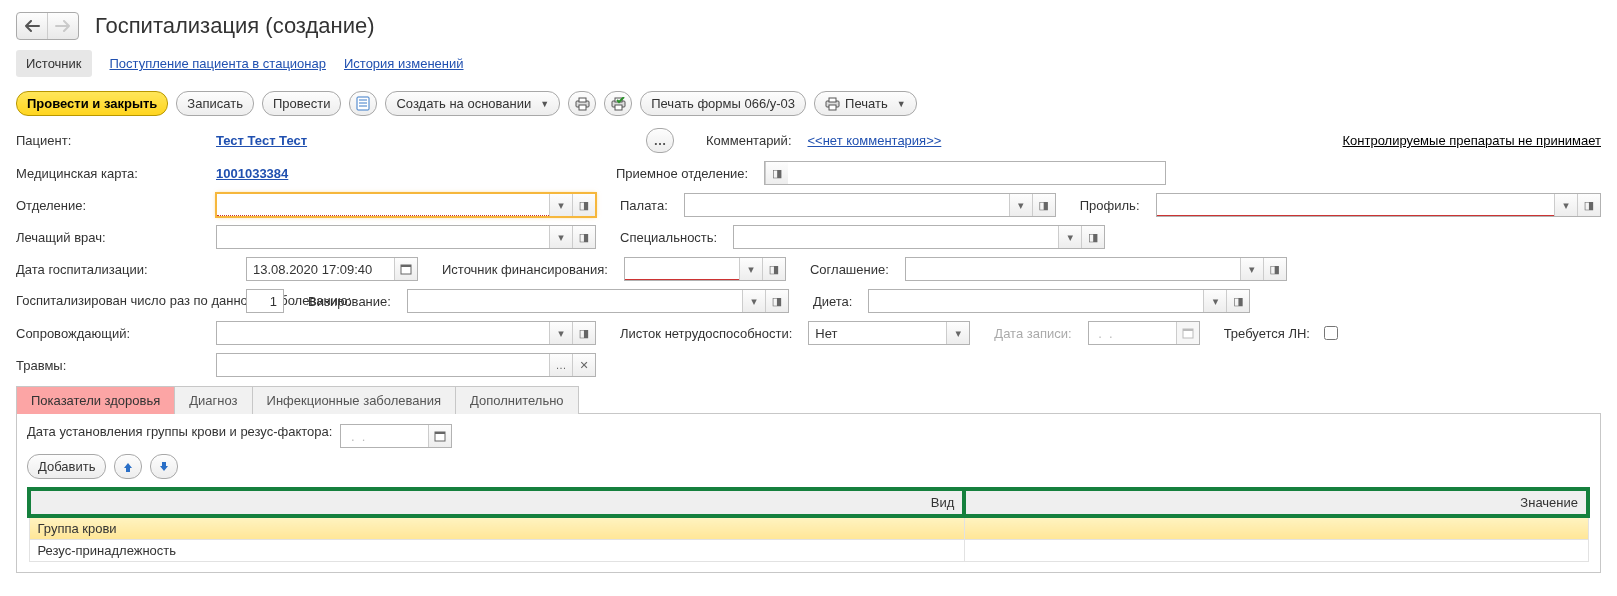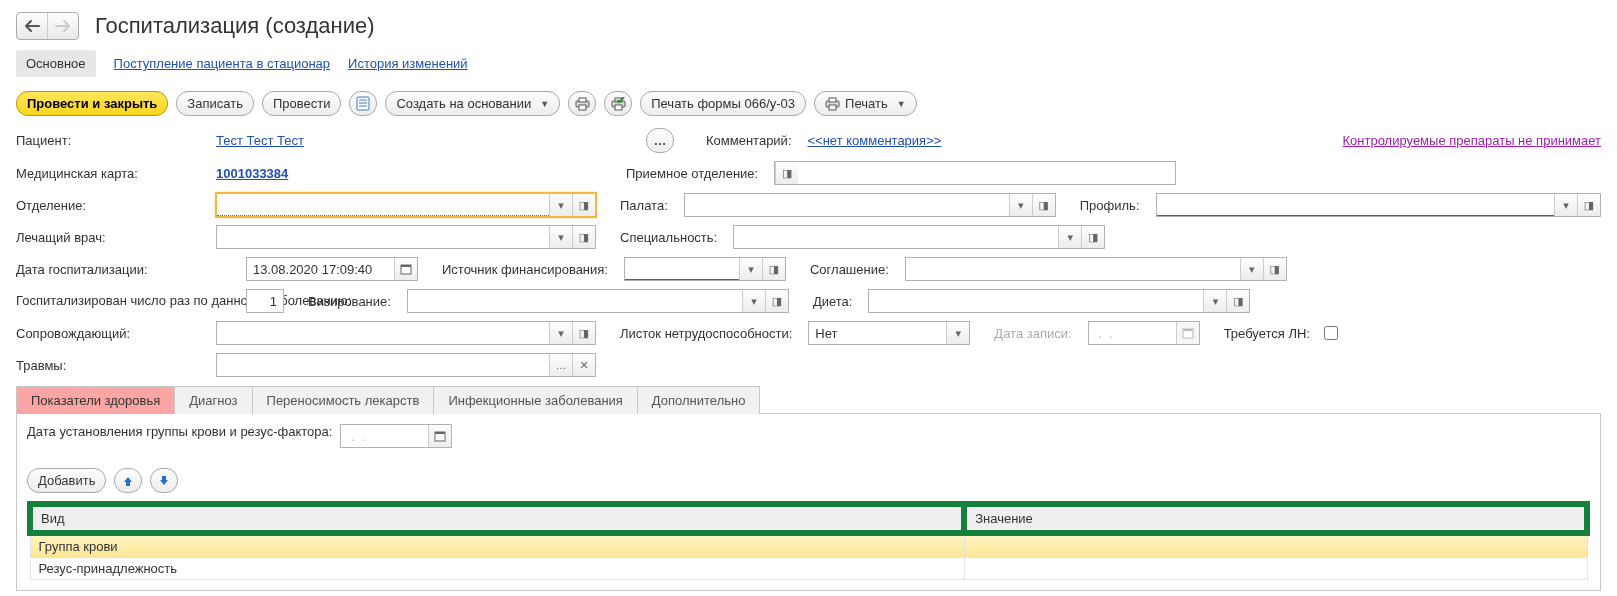--- a/index.html
+++ b/index.html
@@ -1,18 +1,18 @@
 <!DOCTYPE html>
 <html><head>
 <meta charset="utf-8">
 <style>
 html,body{margin:0;padding:0;background:#fff;font-family:Arial,sans-serif;font-size:13px;color:#333}
 .page{padding:12px 16px 0 16px;width:1585px}
 a.link{color:#2050b0;text-decoration:underline;cursor:pointer}
-a.link.black{color:#a21caf}
+a.link.black{color:#000000}
 .row{display:flex;align-items:flex-start;margin-bottom:6px}
 .label{color:#333;white-space:nowrap}
 
 .titlebar{display:flex;align-items:center;margin-bottom:10px}
 .navbox{display:flex;border:1px solid #aaa;border-radius:4px;background:linear-gradient(#fdfdfd,#e9e9e9);overflow:hidden;margin-right:16px}
 .navbox .btn{width:30px;height:26px;display:flex;align-items:center;justify-content:center;border:none;background:transparent;cursor:pointer;color:#555}
 .navbox .sep{width:1px;background:#ccc}
 h1.title{font-size:22px;font-weight:400;color:#333;margin:0}
 
 .pagetabs{display:flex;align-items:center;gap:18px;margin-bottom:14px}
@@ -36,24 +36,24 @@
 .field .inp::placeholder{color:#bbb}
 .fbtn{width:22px;border-left:1px solid #ccc;display:flex;align-items:center;justify-content:center;color:#666;cursor:pointer;font-size:11px;background:linear-gradient(#fdfdfd,#ededed)}
 .fbtn.ro{background:#f6f6f6}
 
 .tabs2{display:flex;border-bottom:1px solid #c7c7c7;margin-top:8px}
 .tabs2 .t{padding:6px 14px;border:1px solid #c7c7c7;border-bottom:none;margin-right:-1px;background:#f1f1f1;color:#555;cursor:pointer;position:relative;top:1px}
 .tabs2 .t.active{background:#fca5a5;color:#333}
 .tabpane{border:1px solid #c7c7c7;border-top:none;padding:10px}
 
 table.grid{width:100%;border-collapse:collapse;font-size:13px}
-table.grid th{background:#efefef;border:6px solid #15803d;text-align:left;padding:4px 8px;font-weight:normal;color:#333}
+table.grid th{background:#efefef;border:4px solid #15803d;text-align:right;padding:4px 8px;font-weight:normal;color:#333}
 table.grid td{border:1px solid #e2e2e2;padding:3px 8px}
 table.grid tr.sel td{background:linear-gradient(#fff3c0,#ffe697)}
-.ctrls{display:flex;gap:8px;margin:20px 0 8px 0;align-items:center}
+.ctrls{display:flex;gap:8px;margin:6px 0 8px 0;align-items:center}
 .chk{width:14px;height:14px}
 .spacer{flex:1}
 .rt{text-align:right}
 svg{display:block}
 </style>
 </head>
 <body>
 
 <div class="page">
 
@@ -68,21 +68,21 @@
       <button class="btn" style="opacity:.45">
         <svg width="16" height="12" viewBox="0 0 16 12">
             <path d="M9 1 L14 6 L9 11 M14 6 H1" stroke="#999" stroke-width="2" fill="none" stroke-linecap="round" stroke-linejoin="round"></path>
           </svg>
       </button>
     </div>
     <h1 class="title">Госпитализация (создание)</h1>
   </div>
 
   <div class="pagetabs">
-    <div class="tab active">Основное</div>
+    <div class="tab active">Источник</div>
     <a class="tab link">Поступление пациента в стационар</a>
     <a class="tab link">История изменений</a>
   </div>
 
   <div class="toolbar">
     <button class="tbtn primary">Провести и закрыть</button>
     <button class="tbtn">Записать</button>
     <button class="tbtn">Провести</button>
     <button class="tbtn icon-only">
       <svg width="14" height="15" viewBox="0 0 14 15">
@@ -120,33 +120,33 @@
         </svg>
       <span>Печать</span>
         <span class="caret">▼</span>
     </button>
   </div>
 
   <div class="form">
 
     <div class="line">
       <div class="label" style="width:190px">Пациент:</div>
-      <a class="link" style="font-weight:normal;width:420px">Тест Тест Тест</a>
+      <a class="link" style="font-weight:bold;width:420px">Тест Тест Тест</a>
       <button class="tbtn icon-only" style="font-weight:bold;color:#555">…</button>
       <div style="width:12px"></div>
       <div class="label">Комментарий:</div>
       <a class="link" style="margin-left:6px">&lt;&lt;нет комментария&gt;&gt;</a>
       <div class="spacer"></div>
       <a class="link black">Контролируемые препараты не принимает</a>
     </div>
 
     <div class="line">
       <div class="label" style="width:190px">Медицинская карта:</div>
       <a class="link" style="font-weight:bold;width:390px;display:inline-block">1001033384</a>
-      <div class="label" style="margin-left:10px">Приемное отделение:</div>
+      <div class="label" style="">Приемное отделение:</div>
       <div class="field" style="width:400px;margin-left:6px">
         <div class="fbtn">◨</div>
       </div>
     </div>
 
     <div class="line">
       <div class="label" style="width:190px">Отделение:</div>
       <div class="field focus invalid" style="width:378px">
         <input class="inp" style="">
         <div class="fbtn">▾</div>
@@ -258,21 +258,20 @@
         <div class="fbtn">…</div>
         <div class="fbtn">✕</div>
       </div>
     </div>
 
   </div>
 
   <div class="tabs2">
     <div class="t active">Показатели здоровья</div>
     <div class="t">Диагноз</div>
-    <div class="t">Переносимость лекарств</div>
     <div class="t">Инфекционные заболевания</div>
     <div class="t">Дополнительно</div>
   </div>
   <div class="tabpane">
     <div class="row">
       <div class="label">Дата установления группы крови и резус-фактора:</div>
       <div class="field" style="width:110px;margin-left:8px">
         <input class="inp" style="color: rgb(187, 187, 187);" placeholder=" .  .   ">
         <div class="fbtn">
           <svg width="12" height="12" viewBox="0 0 12 12">

